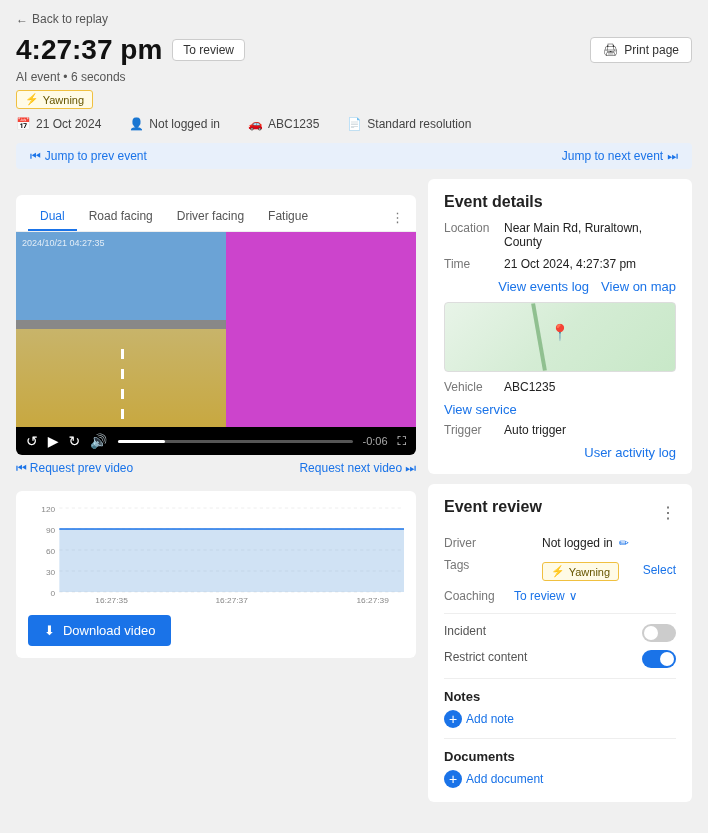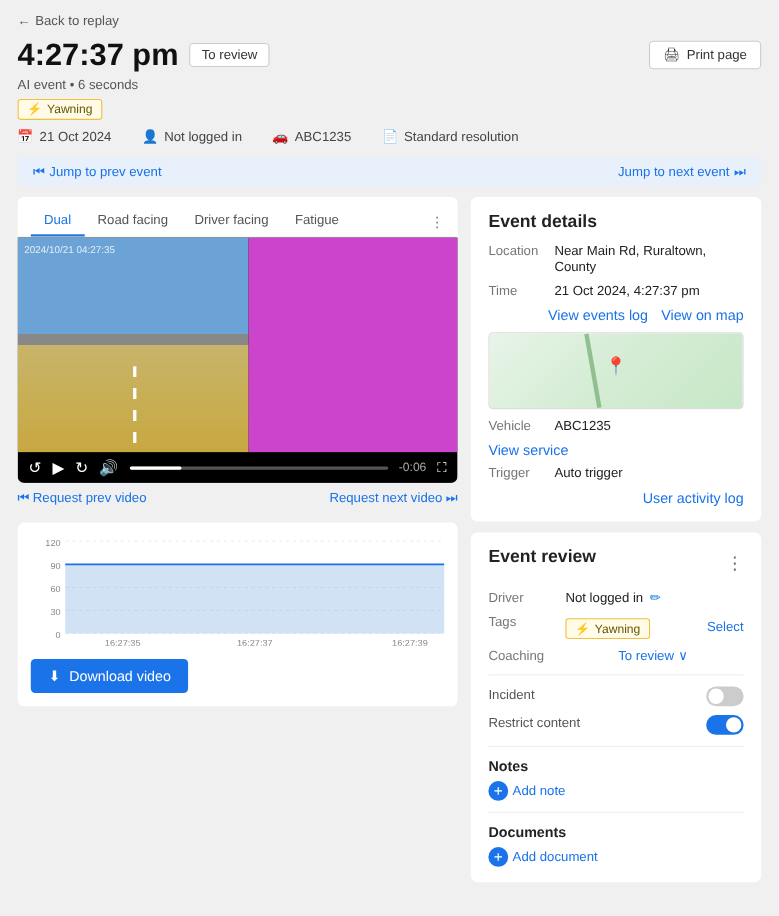--- a/index.html
+++ b/index.html
@@ -21,21 +21,21 @@
     .meta-row { display: flex; align-items: center; gap: 28px; margin-bottom: 12px; font-size: 12px; color: #444; }
     .meta-item { display: flex; align-items: center; gap: 5px; }
     
     .jump-bar { display: flex; justify-content: space-between; background: #e8f0fb; border-radius: 4px; padding: 6px 14px; margin-bottom: 10px; }
     .jump-link { color: #1a73e8; font-size: 12px; cursor: pointer; display: flex; align-items: center; gap: 4px; }
     
     .main-content { display: flex; gap: 12px; }
     
     
     .left-panel { flex: 0 0 400px; width: 400px; }
-    .video-panel { background: #fff; border-radius: 6px; overflow: hidden; }
+    .video-panel { background: #fff; border-radius: 6px; overflow: hidden; margin-top: 16px; }
     
     .video-tabs { display: flex; align-items: center; padding: 8px 12px 0; border-bottom: 1px solid #eee; gap: 0; }
     .video-tab { padding: 6px 12px; font-size: 12px; cursor: pointer; color: #555; border-bottom: 2px solid transparent; }
     .video-tab.active { color: #1a73e8; border-bottom: 2px solid #1a73e8; font-weight: 500; }
     .tab-more { margin-left: auto; color: #777; cursor: pointer; }
     
     .video-area { background: #000; position: relative; height: 195px; overflow: hidden; }
     .video-road { position: absolute; left: 0; top: 0; width: 210px; height: 100%; background: linear-gradient(180deg, #6ba3d6 0%, #6ba3d6 45%, #888 45%, #888 50%, #c8b46a 50%, #c8a840 100%); }
     .road-line { position: absolute; left: 50%; top: 60%; width: 3px; height: 40%; background: repeating-linear-gradient(#fff 0, #fff 10px, transparent 10px, transparent 20px); }
     .video-driver { position: absolute; left: 210px; top: 0; right: 0; height: 100%; background: #cc44cc; }
@@ -70,27 +70,27 @@
     .detail-actions { display: flex; justify-content: flex-end; gap: 12px; margin-bottom: 8px; }
     
     .map-area { border: 1px solid #ddd; border-radius: 4px; height: 70px; margin: 8px 0; background: linear-gradient(135deg, #e8f4e8 0%, #d4ecd4 50%, #c8e8c8 100%); position: relative; overflow: hidden; }
     .map-road { position: absolute; left: 40%; top: 0; width: 4px; height: 100%; background: #90c090; transform: rotate(-10deg); transform-origin: center; }
     .map-pin { position: absolute; left: 50%; top: 30%; color: #222; font-size: 16px; transform: translateX(-50%); }
     
     .divider { border: none; border-top: 1px solid #eee; margin: 10px 0; }
     
     
     .review-header { display: flex; justify-content: space-between; align-items: center; margin-bottom: 10px; }
-    .review-row { display: flex; align-items: center; margin-bottom: 8px; font-size: 12px; }
+    .review-row { display: flex; align-items: center; margin-bottom: 8px; font-size: 12px; gap: 28px; }
     .review-label { color: #777; width: 70px; flex-shrink: 0; }
     .review-value { color: #222; flex: 1; display: flex; align-items: center; gap: 6px; }
     .edit-icon { color: #1a73e8; cursor: pointer; font-size: 12px; }
     .tags-container { display: flex; gap: 6px; flex-wrap: wrap; margin-top: 4px; }
     
-    .coaching-row { display: flex; align-items: center; margin-bottom: 8px; font-size: 12px; gap: 48px; }
+    .coaching-row { display: flex; align-items: center; margin-bottom: 8px; font-size: 12px; }
     .coaching-label { color: #777; width: 70px; flex-shrink: 0; }
     .coaching-value { flex: 1; }
     .coaching-link { color: #1a73e8; display: flex; align-items: center; gap: 4px; cursor: pointer; }
     
     .toggle-row { display: flex; align-items: flex-start; margin-bottom: 8px; font-size: 12px; }
     .toggle-label { color: #555; flex: 1; }
     .toggle { width: 34px; height: 18px; border-radius: 9px; background: #ccc; position: relative; cursor: pointer; }
     .toggle.on { background: #1a73e8; }
     .toggle-thumb { position: absolute; top: 2px; left: 2px; width: 14px; height: 14px; border-radius: 50%; background: #fff; transition: left 0.2s; }
     .toggle.on .toggle-thumb { left: 18px; }

